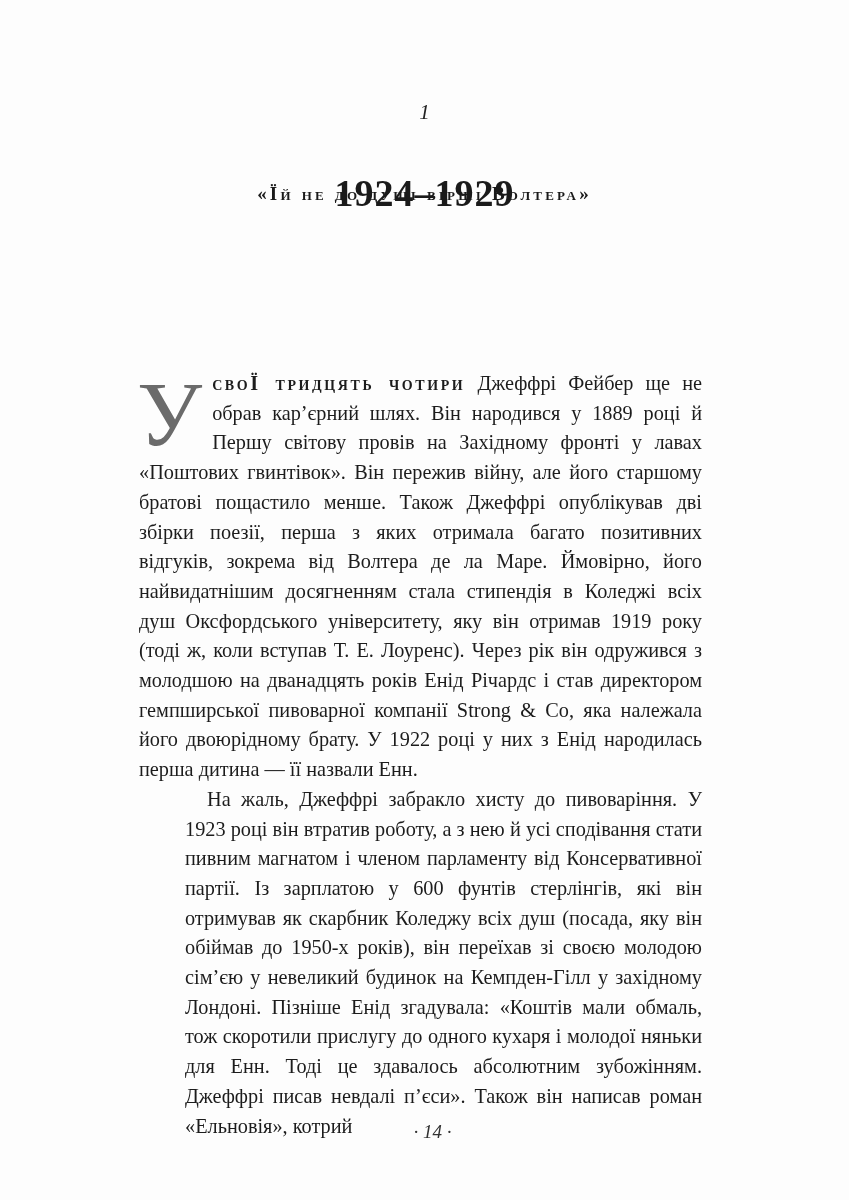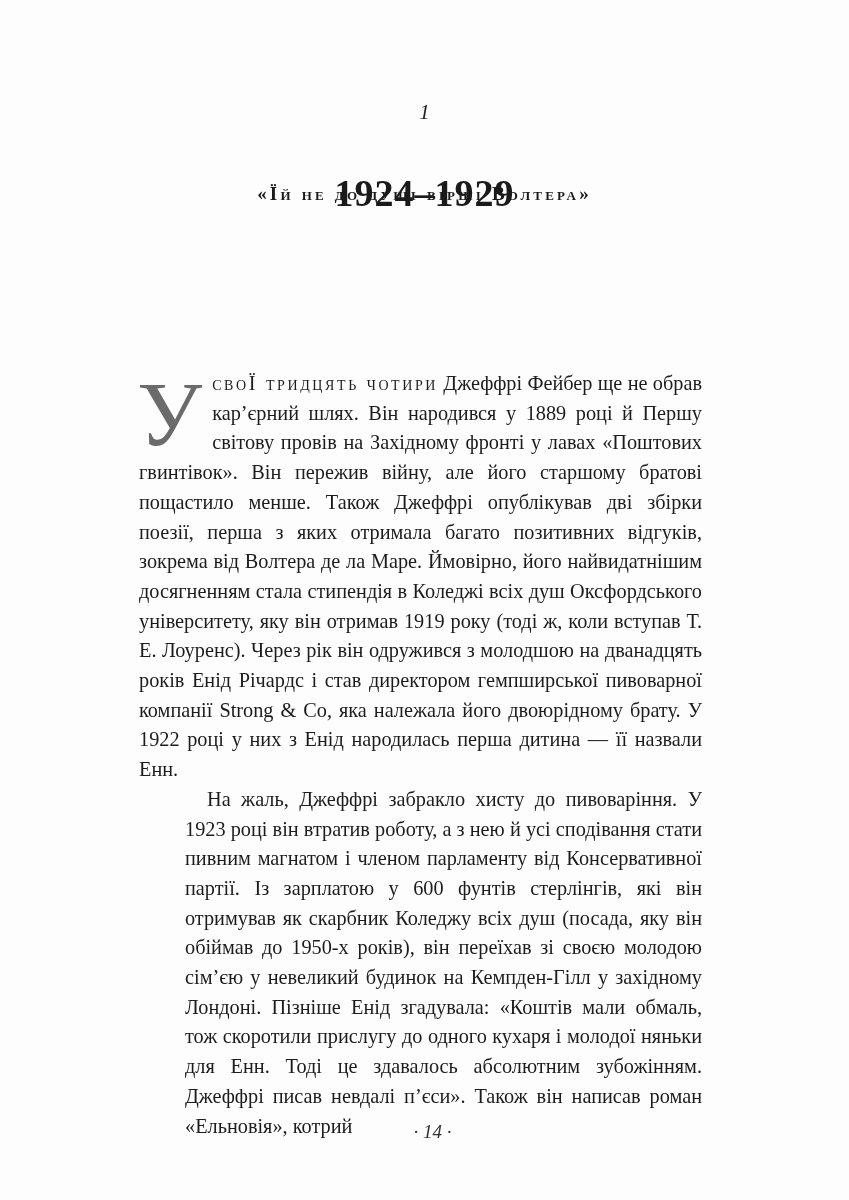--- a/index.html
+++ b/index.html
@@ -77,21 +77,21 @@
     .drop-cap {
       float: left;
       font-family: "Liberation Serif", serif;
       font-size: 92px;
       line-height: 78px;
       height: 80px;
       margin: 6px 10px 0 -2px;
       color: #6b6b6b;
     }
     .lead-in {
-      font-weight: normal;
+      font-weight: bold;
       letter-spacing: 2.6px;
       font-variant: small-caps;
     }
     .page-number {
       position: absolute;
       top: 1121px;
       left: 0; width: 849px;
       text-align: center;
       font-family: "Liberation Serif", serif;
       font-style: italic;

